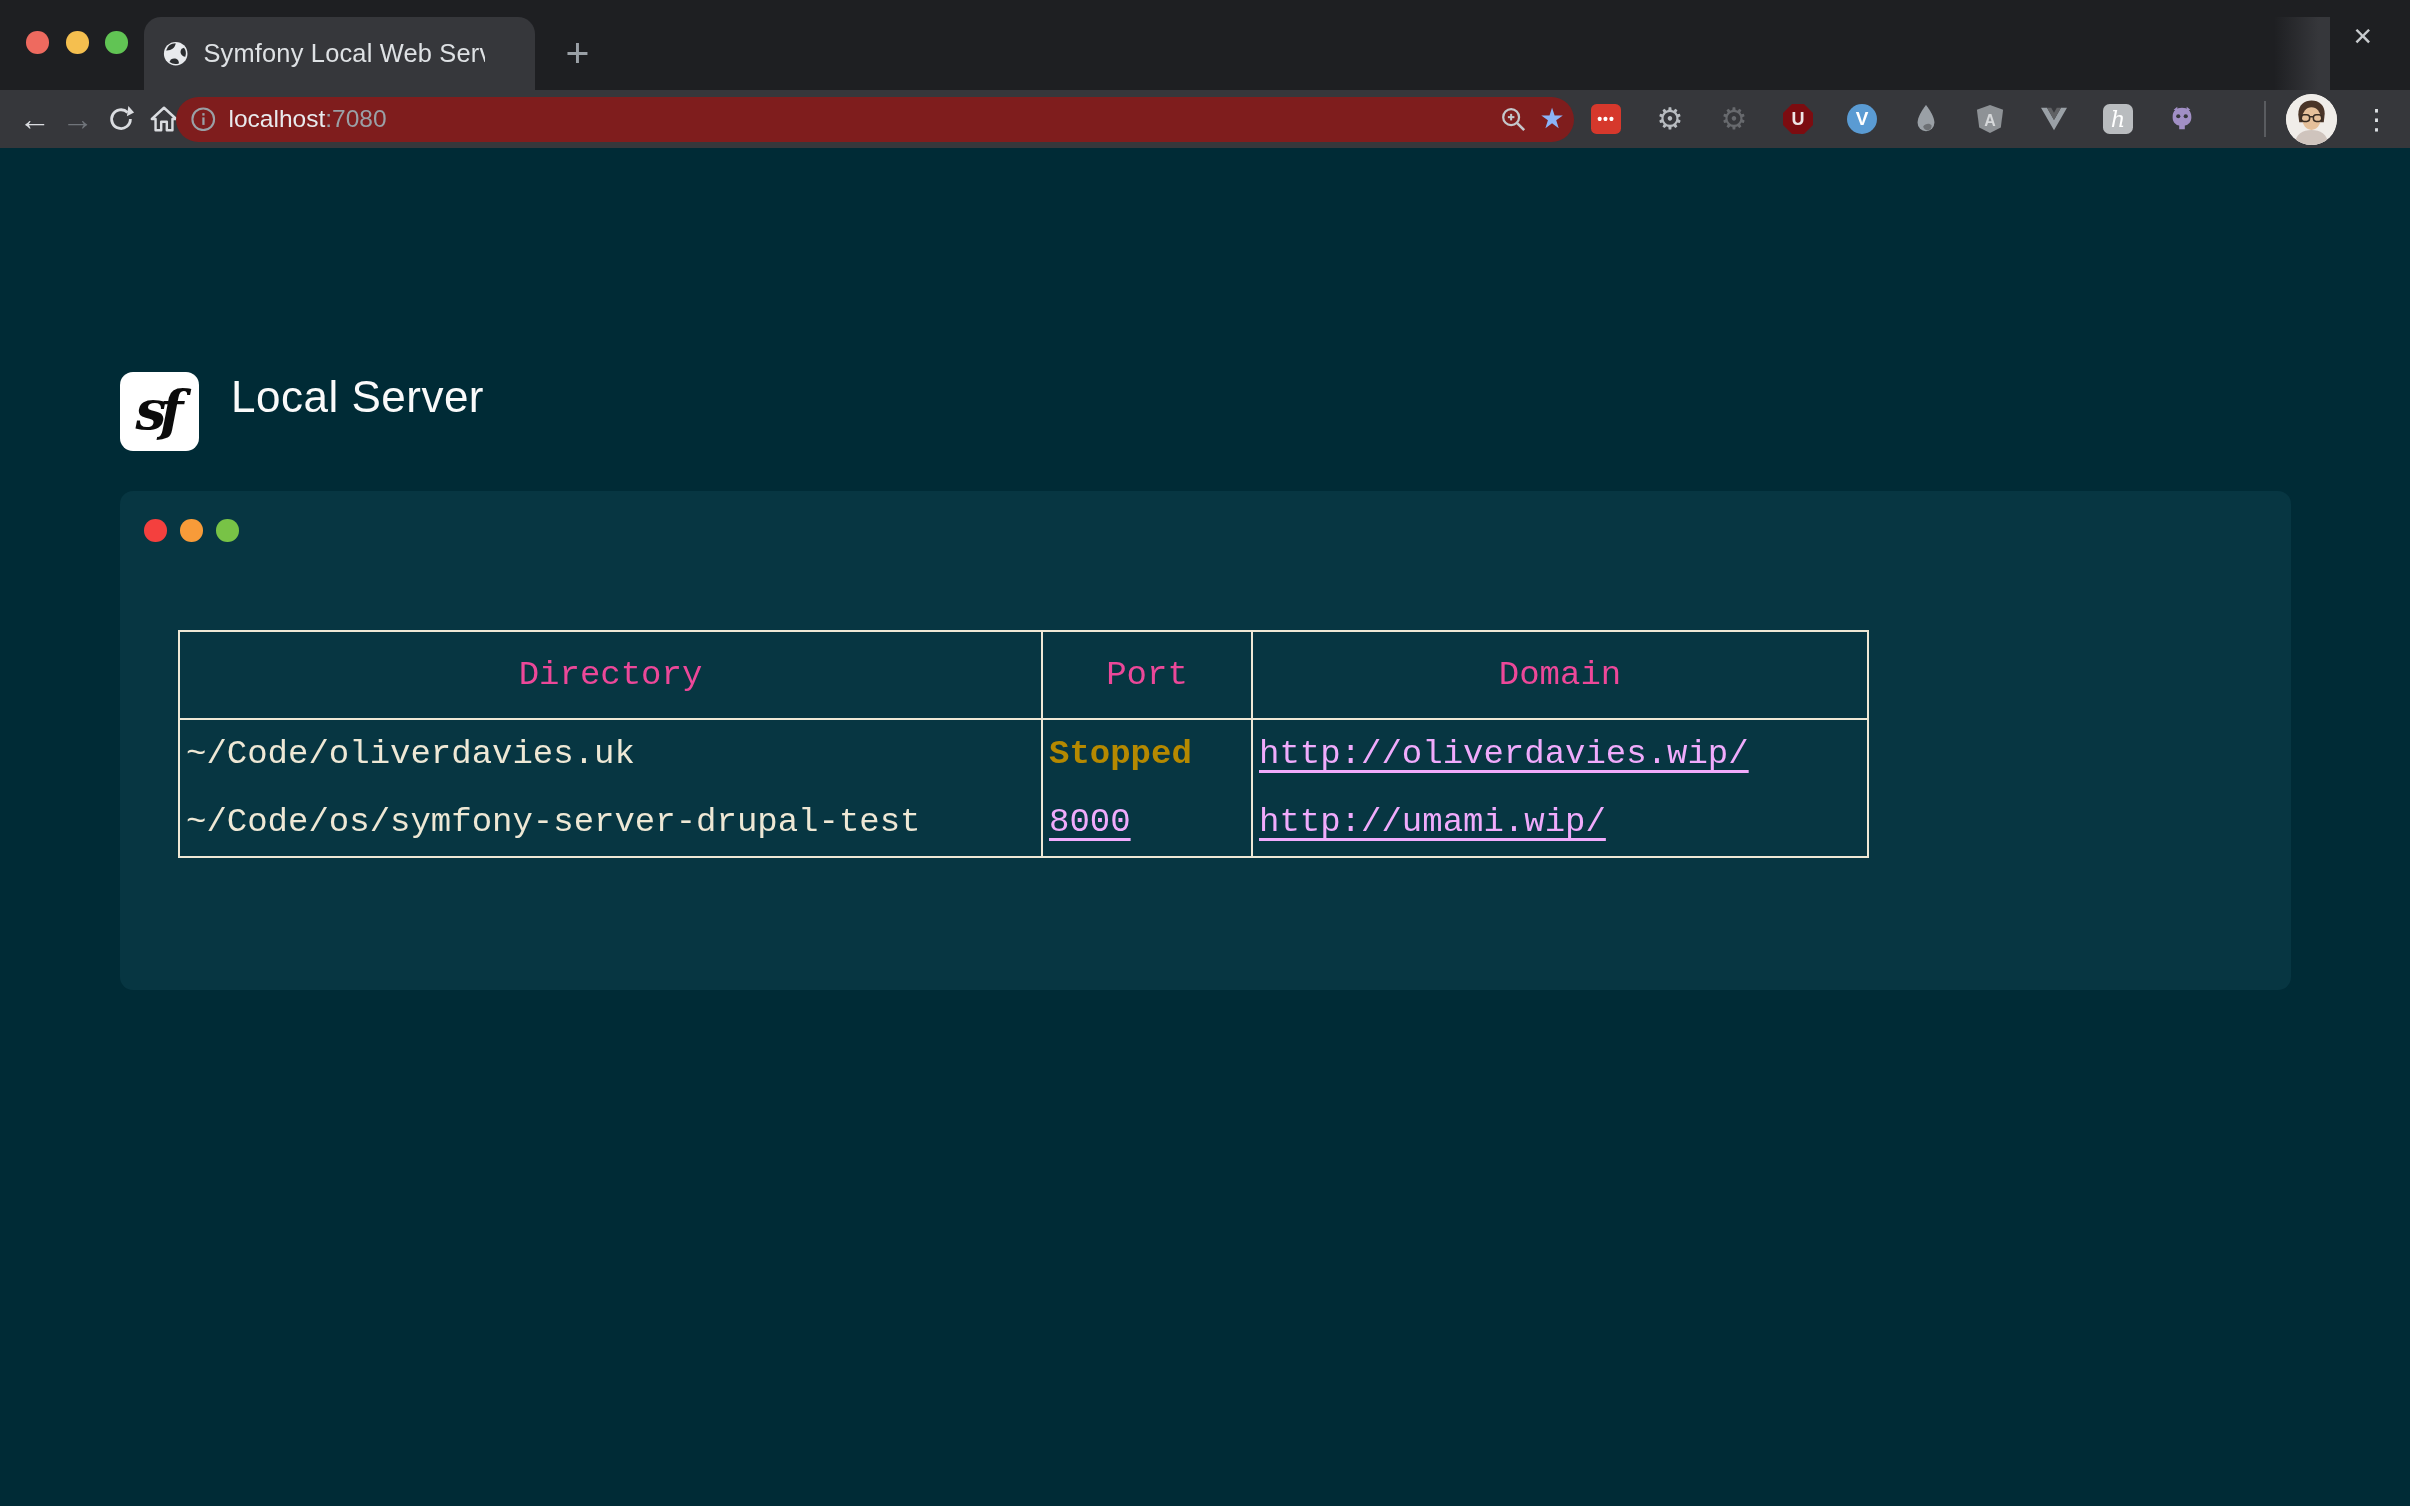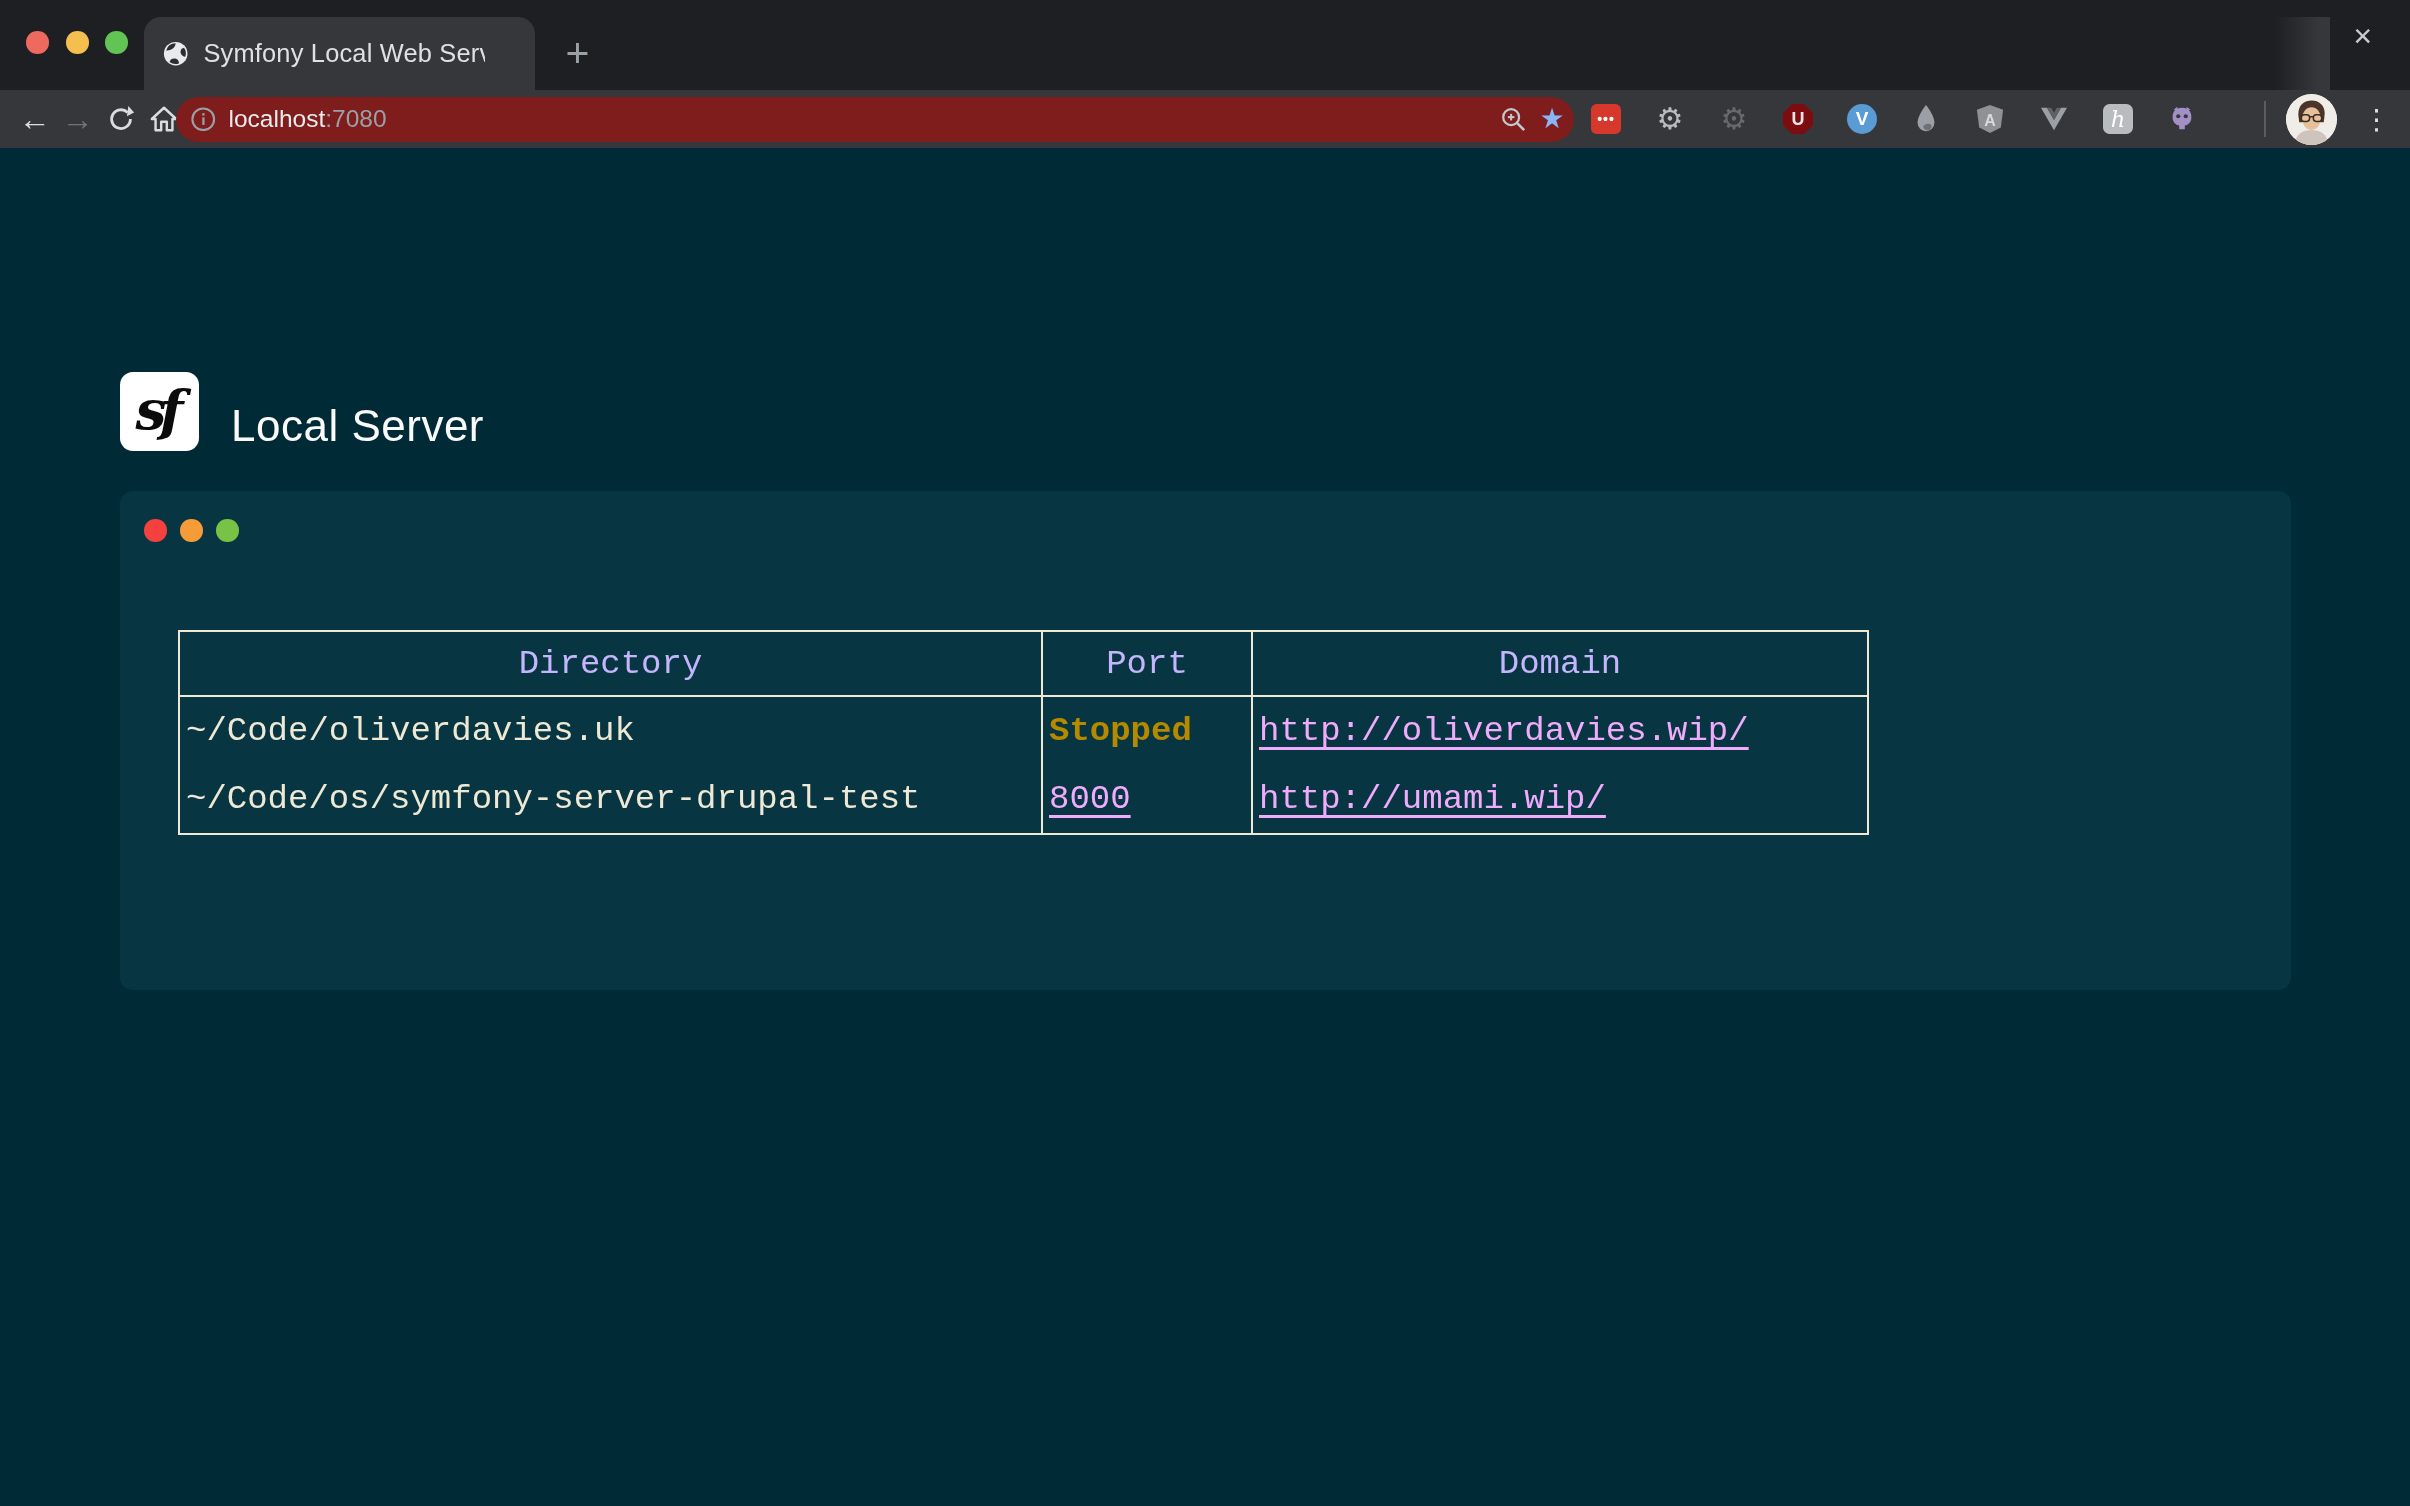--- a/index.html
+++ b/index.html
@@ -50,38 +50,38 @@
                font-family:"DejaVu Serif", serif; font-style:italic; font-size:22.6px;
                display:flex; align-items:center; justify-content:center; }
   .toolbar-sep { position:absolute; left:2264px; top:11.3px; width:1.9px; height:36px; background:#5a5c60; }
   .avatar { position:absolute; left:2286px; top:3.8px; width:51px; height:51px; border-radius:50%;
             overflow:hidden; background:#efece8; }
   .kebab { position:absolute; left:2354px; top:0; width:45px; height:58px; display:flex;
            align-items:center; justify-content:center; font-size:28px; color:#dee1e4; }
 
   
   .page { position:absolute; left:0; top:149px; width:2411px; height:1358px; background:#002b36; }
-  .brand { position:absolute; left:120px; top:223px; display:flex; align-items:flex-end; }
+  .brand { position:absolute; left:120px; top:223px; display:flex; align-items:flex-start; }
   .sf-logo { width:79px; height:79px; background:#ffffff; border-radius:13px;
              display:flex; align-items:center; justify-content:center; }
   .sf-logo span { font-family:"DejaVu Serif", serif; font-style:italic; font-weight:700;
                   font-size:55px; color:#0b0b0b; letter-spacing:-6.6px; margin-right:6.6px; margin-top:-3.8px; }
   .brand-title { margin-left:32px; font-size:44px; font-weight:300; color:#fafafa; letter-spacing:0.5px; }
 
   .panel { position:absolute; left:120px; top:342px; width:2171px; height:499px;
            background:#073642; border-radius:13px; }
   .panel-dot { position:absolute; top:370px; width:22.6px; height:22.6px; border-radius:50%; }
 
   table.servers { position:absolute; left:178px; top:481px; border-collapse:collapse;
                   font-family:"Liberation Mono","DejaVu Sans Mono",monospace; font-size:34px;
                   table-layout:fixed; width:1688px; }
   table.servers th, table.servers td { border:2.8px solid #eee8d5; }
   table.servers tbody td { border-top:none; border-bottom:none; }
   table.servers tbody tr:last-child td { border-bottom:2.8px solid #eee8d5; }
-  table.servers th { height:65px; color:#c4b5fd; font-weight:normal; text-align:center; }
+  table.servers th { height:88px; color:#ec4899; font-weight:normal; text-align:center; }
   table.servers td { height:69px; padding-left:6px; color:#eee8d5; text-align:left; }
   .col-dir { width:863px; }
   .col-port { width:210px; }
   .col-domain { width:616px; }
   .status-stopped { color:#b58900;font-weight:bold; }
   a.cell-link { color:#f0abfc; text-decoration:underline; text-decoration-thickness:2.8px; text-underline-offset:6.6px; }
 
   svg { display:block; }
 </style>
 </head>

